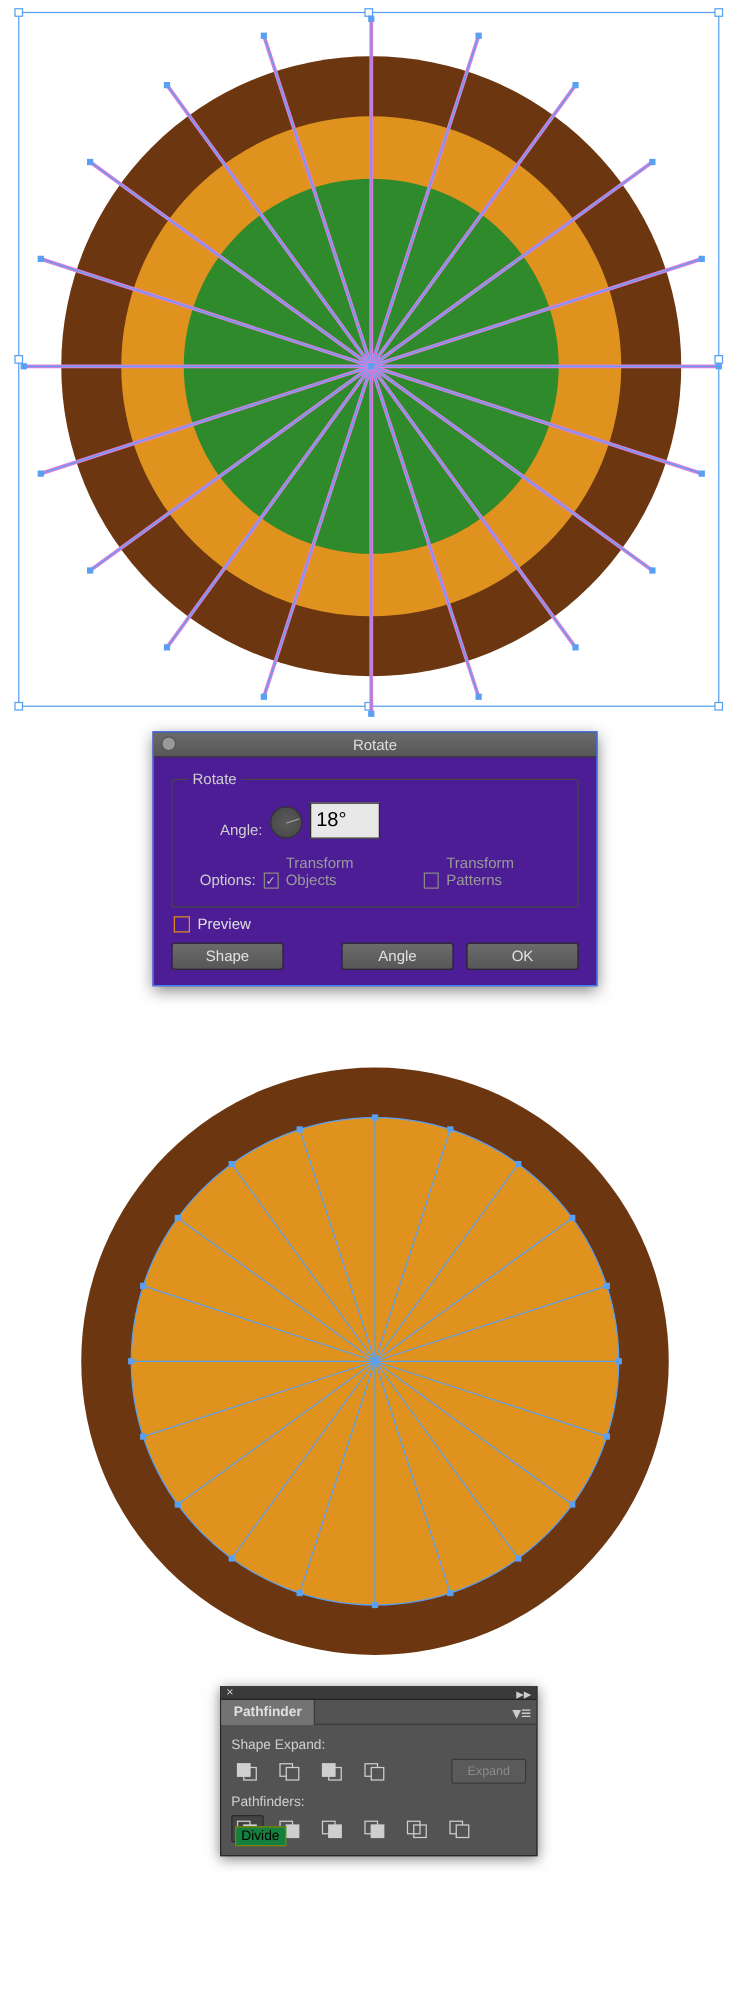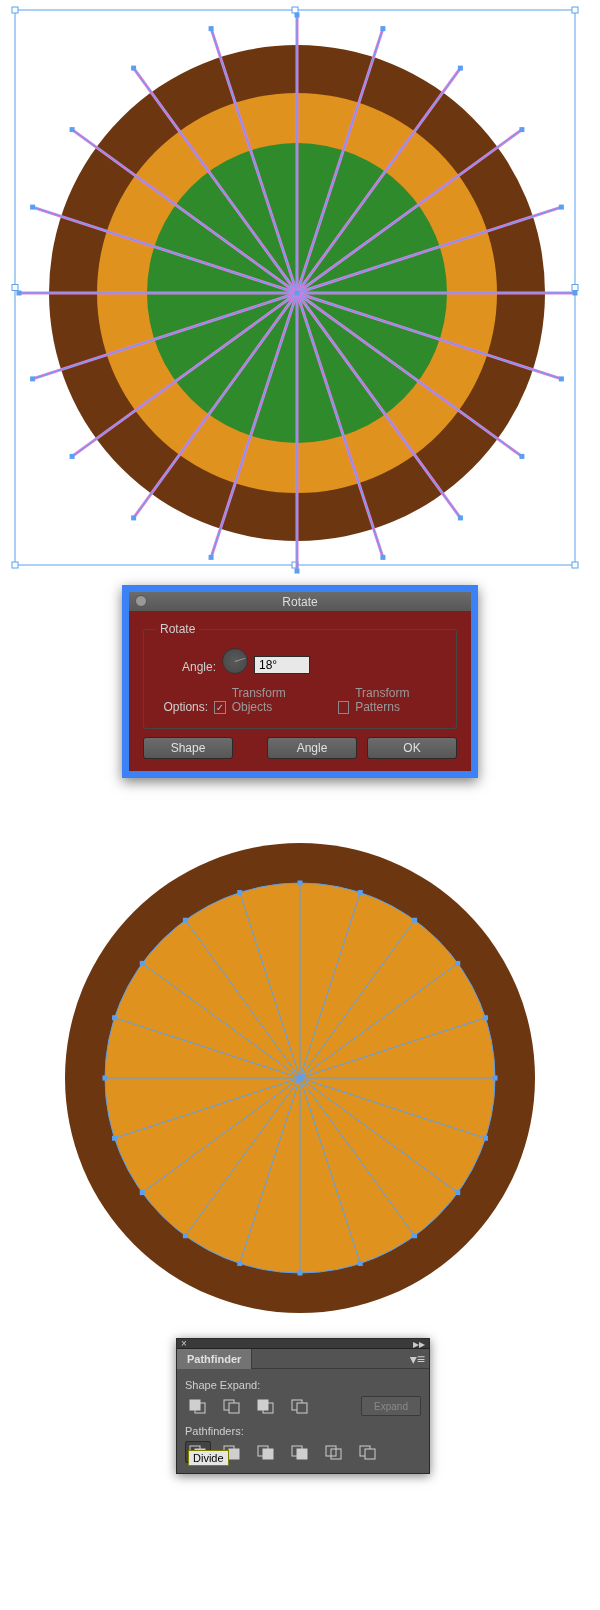--- a/index.html
+++ b/index.html
@@ -1,19 +1,19 @@
 <!DOCTYPE html>
 <html><head>
 <meta charset="utf-8">
 <style>
   * { box-sizing: border-box; margin:0; padding:0; }
   body { background:#fff; width:600px; font-family: "Helvetica Neue", Arial, sans-serif; font-size:12px; color:#bbb; }
   .stage { position:relative; }
   .dialog {
-    background:#7f1d1d; border:7px solid #3b82f6;
+    background:#4c1d95; border:1px solid #3b82f6;
     box-shadow: 0 4px 12px rgba(0,0,0,0.5);
   }
   .dialog-title {
     background: linear-gradient(#6b6b6b,#575757);
     color:#ddd; text-align:center; height:20px; line-height:20px;
     border-bottom:1px solid #3a3a3a; position:relative;
   }
   .dialog-close {
     position:absolute; left:6px; top:3px; width:12px; height:12px;
     border-radius:50%; background:#999; border:1px solid #555;
@@ -29,21 +29,21 @@
     width:26px; height:26px; border-radius:50%;
     background: radial-gradient(circle at 50% 50%, #5a5a5a, #454545);
     border:1px solid #333; position:relative;
   }
   .angle-dial::after {
     content:""; position:absolute; left:50%; top:50%; width:11px; height:1px;
     background:#999; transform-origin:left center; transform: rotate(-18deg);
   }
   input.ai-input {
     background:#e8e8e8; border:1px solid #2a2a2a; color:#000;
-    height:18px; padding:0 4px; width:56px; font-size:12px;
+    height:29px; padding:0 4px; width:56px; font-size:16px;
   }
   .chk {
     width:13px; height:13px; border:1px solid #888; display:inline-flex;
     align-items:center; justify-content:center; font-size:10px; color:#bbb;
   }
   .chk.orange { border-color:#e08a1f; }
   .chk.checked::after { content:"✓"; }
   .opt-label { color:#9a9a9a; }
   .btn-row { display:flex; gap:10px; margin-top:8px; }
   .ai-btn {
@@ -78,21 +78,21 @@
     display:flex; align-items:center; justify-content:center; cursor:pointer;
     color:#cfcfcf;
   }
   .pf-icon.selected { background:#434343; border:1px solid #2a2a2a; }
   .pf-icon svg { display:block; }
   .expand-btn {
     margin-left:auto; background:#5a5a5a; border:1px solid #3a3a3a;
     color:#8a8a8a; height:20px; width:60px; border-radius:2px; font-size:10px; cursor:not-allowed;
   }
   .tooltip {
-    position:absolute; background:#e5e5e5; border:1px solid #808000; color:#000;
+    position:absolute; background:#15803d; border:1px solid #808000; color:#000;
     font-size:11px; padding:1px 4px;
   }
 </style>
 </head>
 <body>
 
 <div class="stage" style="width:600px; height:585px;">
 
   <svg width="600" height="585" style="position:absolute; left:0; top:0;">
     <g id="sel1">
@@ -198,20 +198,24 @@
       </div>
       <div class="row" style="margin-bottom:2px;">
         <label class="lbl">Options:</label>
         <span class="chk checked"></span>
         <span class="opt-label">Transform Objects</span>
         <span style="width:10px;"></span>
         <span class="chk"></span>
         <span class="opt-label">Transform Patterns</span>
       </div>
     </fieldset>
+    <div class="row" style="margin:6px 0 0 2px;">
+      <span class="chk orange"></span>
+      <span style="color:#e0e0e0;">Preview</span>
+    </div>
     <div class="btn-row">
       <button class="ai-btn short">Shape</button>
       <span style="flex:1"></span>
       <button class="ai-btn short">Angle</button>
       <button class="ai-btn short">OK</button>
     </div>
   </div>
 </div>
 
 <div class="stage" style="width:600px; height:500px; margin-top:10px;">

